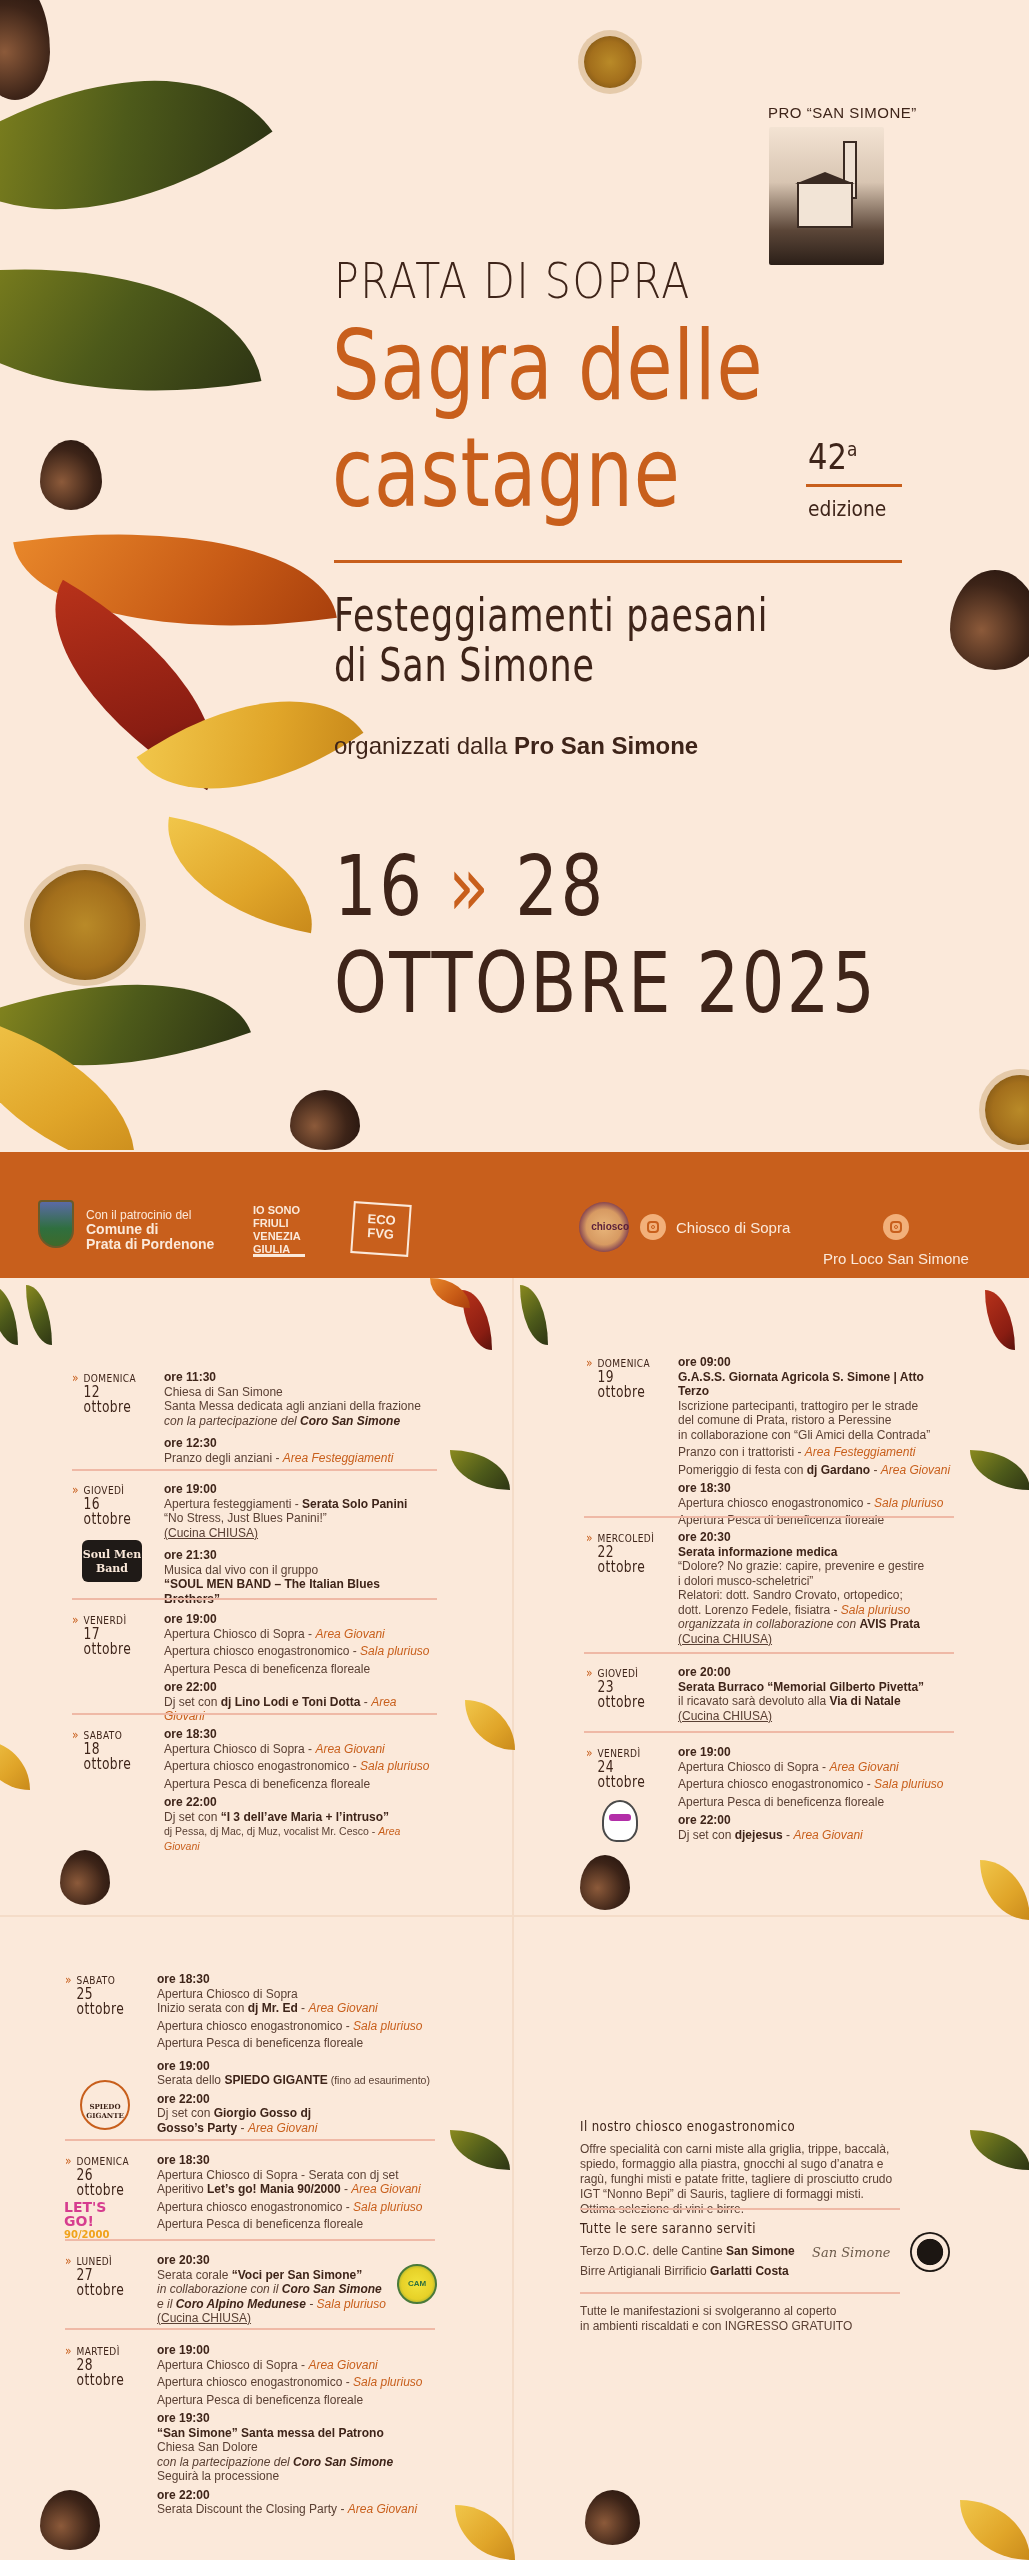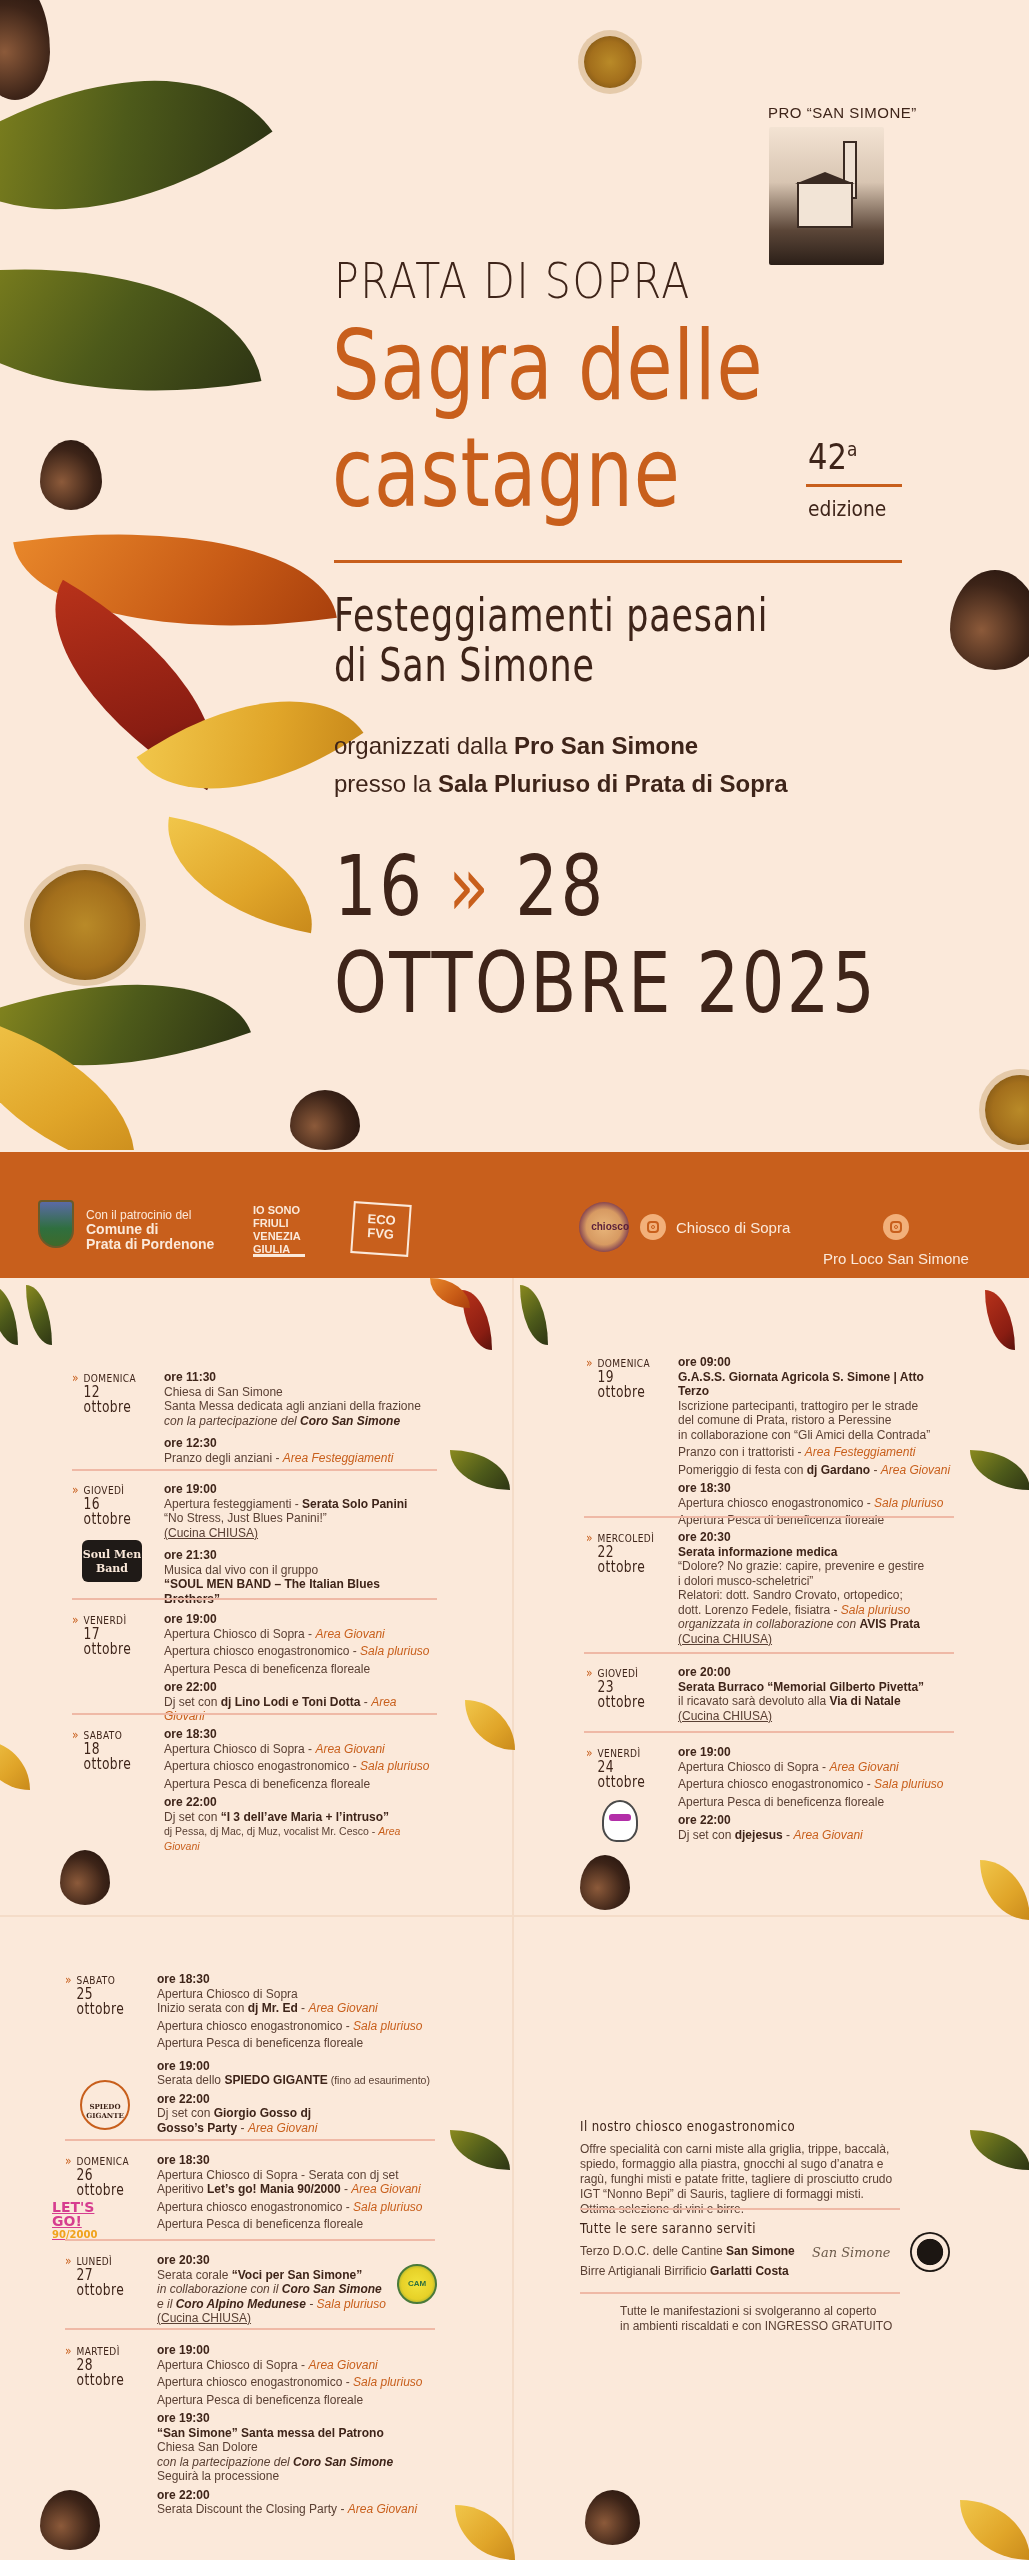--- a/index.html
+++ b/index.html
@@ -69,21 +69,21 @@
   .ital { font-style: italic; }
   .closed { text-decoration: underline; }
   .small { font-size: 10.5px; }
   .day-rule { position: absolute; height: 2px; background: #efb9a6; }
 
   .badge-img { position: absolute; border-radius: 6px; }
   .badge-soulmen { left: 82px; top: 1540px; width: 60px; height: 42px; background: #1f1a17; color: #fbe9da; font-family: "DejaVu Serif", serif; font-weight: 700; font-size: 11px; text-align: center; line-height: 14px; padding-top: 8px; }
   .badge-djjesus { left: 602px; top: 1800px; width: 36px; height: 42px; border-radius: 50% 50% 40% 40%; border: 2px solid #4a4a4a; background: #fff; }
   .badge-djjesus::after { content: ""; position: absolute; left: 5px; top: 12px; width: 22px; height: 7px; background: #b22ea8; border-radius: 3px; }
   .badge-spiedo { left: 80px; top: 2080px; width: 50px; height: 50px; border-radius: 50%; border: 2px solid #c85f1c; background: #fbe9da; color: #3e2419; font-family: "DejaVu Serif", serif; font-size: 7px; font-weight: 700; text-align: center; padding-top: 20px; }
-  .badge-letsgo { left: 52px; top: 2200px; width: 56px; height: 34px; font-family: "DejaVu Sans", sans-serif; font-weight: 700; font-size: 14px; line-height: 14px; color: #d63d8f; text-decoration: underline; }
+  .badge-letsgo { left: 64px; top: 2200px; width: 56px; height: 34px; font-family: "DejaVu Sans", sans-serif; font-weight: 700; font-size: 14px; line-height: 14px; color: #d63d8f; }
   .badge-letsgo span { color: #f0a31c; display: block; font-size: 10px; }
   .badge-cam { left: 397px; top: 2264px; width: 40px; height: 40px; border-radius: 50%; background: radial-gradient(circle, #f2e33b 0%, #e7d128 60%, #5b8a3a 100%); border: 2px solid #4a7a3a; font-family: "Liberation Sans", sans-serif; font-size: 8px; font-weight: 700; color: #2f6f3f; text-align: center; line-height: 36px; }
 
   .info { position: absolute; left: 580px; font-family: "Liberation Sans", sans-serif; color: #5a4034; }
   .info h3 { font-family: "DejaVu Sans", sans-serif; font-weight: 400; font-size: 14px; color: #3e2419; letter-spacing: 0.5px; transform: scaleX(0.84); transform-origin: left; margin-bottom: 8px; }
   .info p { font-size: 12px; line-height: 15px; }
   .info-rule { position: absolute; left: 580px; width: 320px; height: 2px; background: #efb9a6; }
   .sign-sansimone { position: absolute; left: 812px; top: 2245px; font-family: "DejaVu Serif", serif; font-style: italic; font-size: 13px; color: #6b5a4a; }
   .badge-garlatti { position: absolute; left: 910px; top: 2232px; width: 40px; height: 40px; border-radius: 50%; background: radial-gradient(circle, #1c1612 0%, #1c1612 45%, #fbe9da 48%, #fbe9da 62%, #1c1612 66%); }
 </style>
@@ -123,21 +123,20 @@
   <div class="edition-rule"></div>
   <div class="edition-label">edizione</div>
   <div class="hero-rule"></div>
 
   <div class="subtitle">
     <div>Festeggiamenti paesani</div>
     <div>di San Simone</div>
   </div>
   <div class="org">
     <div><span>organizzati dalla </span><b>Pro San Simone</b></div>
-    <div><span>presso la </span><b>Sala Pluriuso di Prata di Sopra</b></div>
   </div>
   <div class="dates">
     <div><span>16</span> <span class="arrow">»</span> <span>28</span></div>
     <div>OTTOBRE 2025</div>
   </div>
 </section>
 
 <section class="sponsor-bar">
   <div class="crest"></div>
   <div class="patron">
@@ -458,16 +457,16 @@
 </div>
 <div class="info-rule" style="top:2208px;"></div>
 <div class="info" style="top:2220px;width:220px;">
   <h3>Tutte le sere saranno serviti</h3>
   <p style="margin-bottom:5px;"><span>Terzo D.O.C. delle Cantine </span><span class="bold">San Simone</span></p>
   <p><span>Birre Artigianali Birrificio </span><span class="bold">Garlatti Costa</span></p>
 </div>
 <div class="sign-sansimone">San Simone</div>
 <div class="badge-garlatti"></div>
 <div class="info-rule" style="top:2292px;"></div>
-<div class="info" style="top:2304px;width:320px;margin-left:40px;">
+<div class="info" style="top:2304px;width:320px;">
   <p>Tutte le manifestazioni si svolgeranno al coperto</p>
   <p>in ambienti riscaldati e con INGRESSO GRATUITO</p>
 </div>
 
 </body></html>

